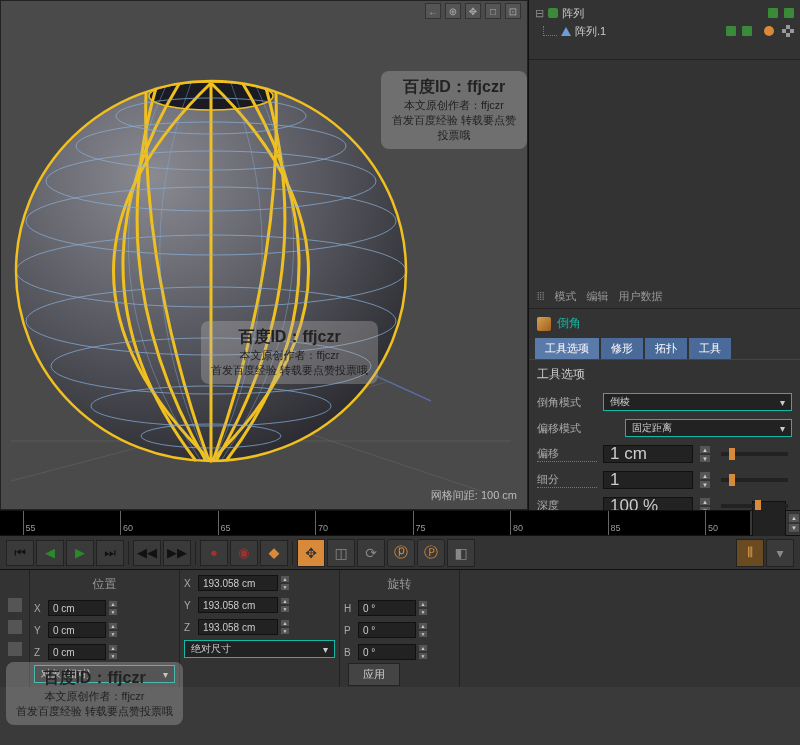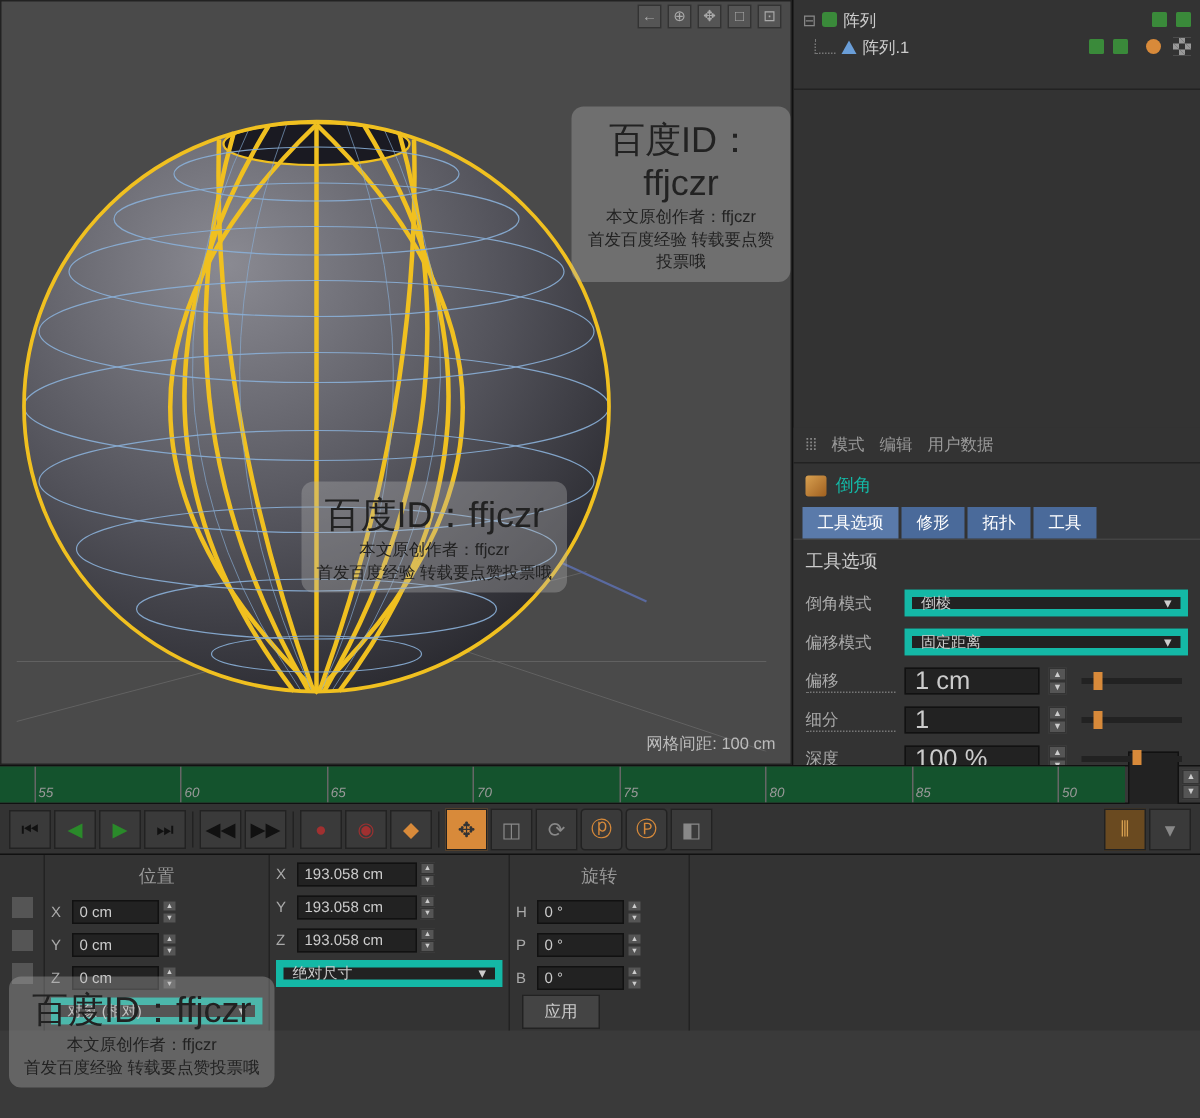--- a/index.html
+++ b/index.html
@@ -15,60 +15,60 @@
 .hierarchy { height: 60px; border-bottom: 1px solid #222; padding: 4px 6px; font-size: 11px; }
 .hier-row { display: flex; align-items: center; gap: 4px; height: 18px; }
 .hier-icon { width: 12px; height: 12px; display: inline-block; }
 .hier-connector { width: 14px; border-left: 1px dotted #777; border-bottom: 1px dotted #777; height: 10px; margin-left: 8px; }
 .green-dot { width: 10px; height: 10px; background: #3a8a3a; border-radius: 2px; }
 .blue-tri { width: 0; height: 0; border-left: 5px solid transparent; border-right: 5px solid transparent; border-bottom: 9px solid #6a9ed8; }
 .toggle-box { width: 10px; height: 10px; background: #3a8a3a; border-radius: 1px; margin-left: auto; }
 .toggle-box.orange { background: #d88a3a; }
 .toggle-checker { width: 12px; height: 12px; background-image: linear-gradient(45deg,#999 25%,transparent 25%,transparent 75%,#999 75%),linear-gradient(45deg,#999 25%,#333 25%,#333 75%,#999 75%); background-size: 8px 8px; background-position: 0 0,4px 4px; }
 .watermark { position: absolute; background: rgba(180,180,180,0.35); border-radius: 8px; padding: 6px 10px; text-align: center; color: #222; pointer-events: none; }
-.watermark .wm-title { font-size: 24px; font-weight: normal; }
+.watermark .wm-title { font-size: 16px; font-weight: bold; }
 .watermark .wm-sub { font-size: 11px; }
 .attr-panel { flex: 1; background: #333; overflow: hidden; }
 .attr-header { display: flex; align-items: center; gap: 10px; padding: 4px 8px; border-bottom: 1px solid #222; font-size: 11px; color: #999; }
 .attr-title-row { display: flex; align-items: center; gap: 6px; padding: 6px 8px; }
 .cube-ic { width: 14px; height: 14px; background: linear-gradient(135deg,#d8a050,#a06020); border-radius: 2px; }
 .attr-tabs { display: flex; gap: 2px; padding: 0 6px; }
 .tab { background: #4a6a9a; color: #fff; padding: 3px 10px; font-size: 11px; cursor: pointer; }
 .tab.active { background: #5a7aaa; }
 .section-label { padding: 6px 8px; font-size: 12px; color: #ccc; border-top: 1px solid #444; }
 .prop-row { display: flex; align-items: center; padding: 4px 8px; gap: 6px; }
 .prop-label { width: 60px; font-size: 11px; color: #aaa; text-align: left; }
 .dotted { border-bottom: 1px dotted #777; }
 .prop-input { background: #222; border: 1px solid #111; color: #ccc; padding: 2px 6px; font-size: 17px; width: 90px; height: 18px; }
 .spinner { width: 12px; height: 18px; display: flex; flex-direction: column; }
 .spinner div { flex: 1; background: #555; border: 1px solid #333; font-size: 6px; display: flex; align-items: center; justify-content: center; cursor: pointer; }
 .slider-track { flex: 1; height: 4px; background: #222; position: relative; margin: 0 4px; }
 .slider-thumb { position: absolute; width: 6px; height: 12px; background: #d88a3a; top: -4px; left: 8px; }
 .timeline { height: 26px; background: #383838; display: flex; align-items: center; border-top: 1px solid #111; border-bottom: 1px solid #111; }
-.timeline-ruler { flex: 1; position: relative; height: 100%; background: #14532d; overflow: hidden; font-style: italic; }
+.timeline-ruler { flex: 1; position: relative; height: 100%; background: #000000; overflow: hidden; }
 .tick { position: absolute; top: 0; height: 100%; border-left: 1px solid #666; font-size: 9px; color: #999; padding-left: 2px; padding-top: 12px; }
 .frame-field { width: 28px; background: #222; border: 1px solid #111; color: #ccc; padding: 16px; font-size: 10px; margin: 0 2px; }
 .playback { height: 34px; background: #333; display: flex; align-items: center; padding: 0 6px; gap: 2px; border-bottom: 1px solid #111; }
 .pb-btn { width: 28px; height: 26px; background: #3a3a3a; border: 1px solid #222; display: flex; align-items: center; justify-content: center; cursor: pointer; color: #111; font-size: 13px; }
 .pb-btn.play { color: #2a8a2a; }
 .pb-btn.orange-ic { color: #d88a3a; font-weight: bold; }
 .pb-divider { width: 1px; height: 24px; background: #222; margin: 0 2px; }
 .tool-ic { width: 28px; height: 28px; border: 1px solid #222; display: flex; align-items: center; justify-content: center; font-size: 14px; cursor: pointer; }
 .tool-ic.move { background: #d88a3a; color: #333; }
 .tool-ic.dim { background: #3a3a3a; color: #888; }
 .tool-ic.circled { background: #3a3a3a; color: #d88a3a; border-radius: 3px; }
 .xform { display: flex; background: #333; }
 .xform-col { padding: 2px 4px; border-right: 1px solid #222; }
 .xform-header { display: flex; justify-content: space-around; padding: 4px 0; font-size: 12px; color: #999; }
 .xform-cell { display: flex; align-items: center; gap: 2px; height: 22px; }
 .ax-lbl { width: 12px; font-size: 10px; color: #aaa; }
 .xf-in { width: 58px; background: #222; border: 1px solid #111; color: #ccc; padding: 2px 4px; font-size: 10px; height: 16px; }
 .xf-sp { width: 10px; height: 16px; display: flex; flex-direction: column; }
 .xf-sp div { flex: 1; background: #555; border: 1px solid #333; font-size: 5px; display: flex; align-items: center; justify-content: center; }
-.dd { background: #222; border: 5px solid #14b8a6; padding: 2px 6px; font-size: 10px; color: #ccc; height: 18px; display: flex; align-items: center; justify-content: space-between; cursor: pointer; }
+.dd { background: #222; border: 1px solid #14b8a6; padding: 2px 6px; font-size: 10px; color: #ccc; height: 18px; display: flex; align-items: center; justify-content: space-between; cursor: pointer; }
 .apply-btn { background: #444; border: 1px solid #222; padding: 3px 14px; font-size: 11px; color: #ccc; cursor: pointer; margin-left:4px;}
 svg.sphere-svg { position: absolute; top: 20px; left: 10px; }
 </style>
 </head>
 <body>
 
 <div class="app">
   <div class="top-row">
 
     <div class="viewport">
@@ -194,21 +194,21 @@
 
         <div class="prop-row">
           <span class="prop-label">倒角模式</span>
           <div class="dd" style="flex:1;">
               <span>倒棱</span>
               <span>▾</span>
             </div>
         </div>
         <div class="prop-row">
           <span class="prop-label">偏移模式</span>
-          <div class="dd" style="flex:1;">
+          <div class="dd" style="flex:1;margin-left:22px;">
               <span>固定距离</span>
               <span>▾</span>
             </div>
         </div>
         <div class="prop-row">
           <span class="prop-label dotted">偏移</span>
           <input class="prop-input" value="1 cm" style="">
           <div class="spinner">
               <div>▲</div>
               <div>▼</div>

